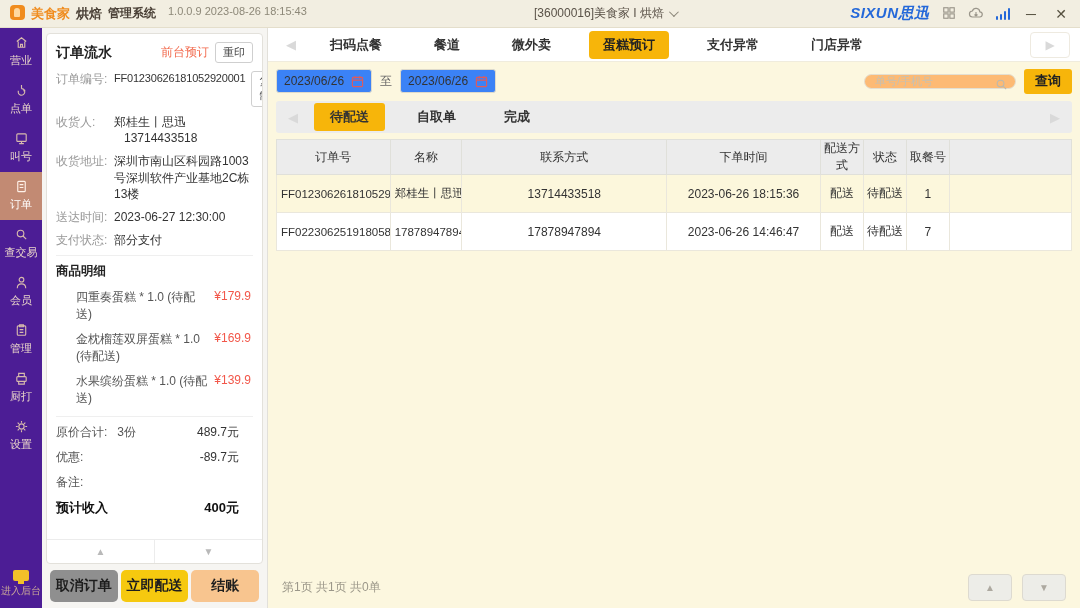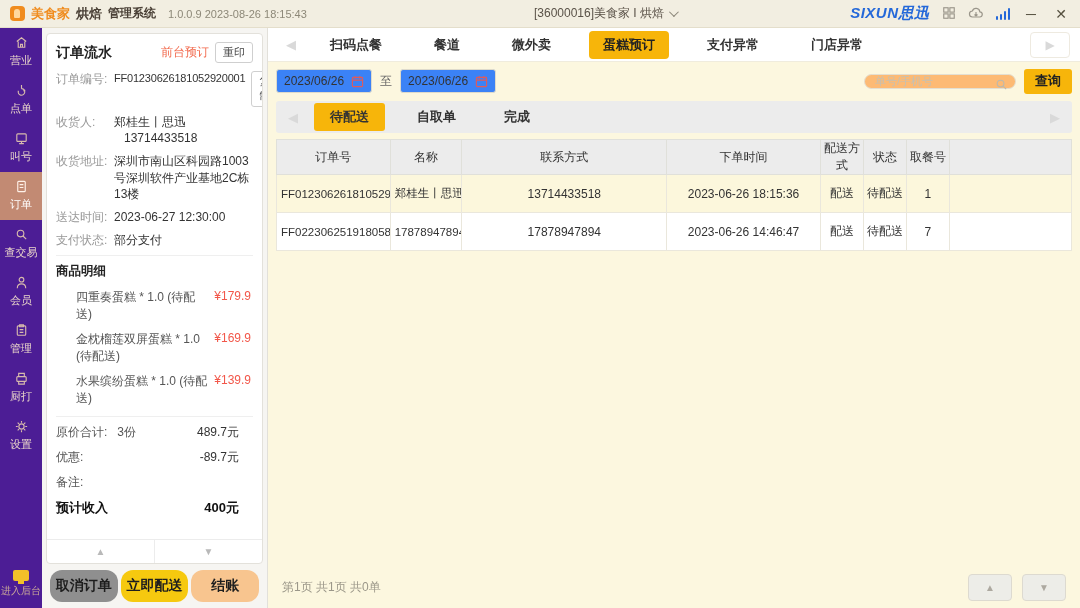--- a/index.html
+++ b/index.html
@@ -2,21 +2,21 @@
 <html><head>
 <meta charset="utf-8">
 <style>
   * { box-sizing: border-box; margin: 0; padding: 0; }
   html,body { width:1080px; height:608px; overflow:hidden; }
   body { font-family:"Liberation Sans", sans-serif; font-size:12px; color:#333; }
   .window { width:1080px; height:608px; display:flex; flex-direction:column; background:#FCF7DF; }
 
   
   .titlebar { height:28px; background:#F2EEE1; border-bottom:1px solid #E4DECB; display:flex; align-items:center; padding:0 10px; flex-shrink:0; }
-  .tb-left { display:flex; align-items:center; gap:6px; width:360px; }
+  .tb-left { display:flex; align-items:flex-start; gap:6px; width:360px; }
   .logo-box { width:15px; height:15px; border-radius:4px; background:#F08C1E; position:relative; }
   .logo-box::after { content:""; position:absolute; left:4px; top:3px; width:6px; height:9px; border-radius:3px 3px 1px 1px; background:#FFD9A0; }
   .brand-orange { color:#F08C1E; font-weight:bold; font-size:13px; }
   .app-name { color:#4A4036; font-weight:bold; font-size:13px; }
   .app-suffix { color:#4A4036; font-weight:bold; font-size:12px; }
   .version { color:#8D8878; font-size:11px; margin-left:6px; }
   .tb-center { flex:1; text-align:left; color:#5A5248; font-size:12px; display:flex; align-items:center; justify-content:center; gap:5px; }
   .tb-right { display:flex; align-items:center; gap:12px; width:230px; justify-content:flex-end; }
   .vendor { color:#2468D9; font-weight:bold; font-size:15px; font-style:italic; letter-spacing:0.5px; }
   .tb-icon { color:#9A958A; font-size:13px; line-height:1; cursor:default; }
@@ -59,21 +59,21 @@
   .s-row { display:flex; margin-bottom:8px; align-items:baseline; }
   .s-lbl { color:#555; }
   .s-qty { color:#555; margin-left:10px; }
   .s-val { margin-left:auto; padding-right:14px; color:#333; }
   .s-row.bold .s-lbl, .s-row.bold .s-val { font-weight:bold; color:#111; font-size:13px; }
   .s-row.semib .s-val { font-weight:bold; color:#111; }
   .arrow-row { border-top:1px solid #ECECEC; height:24px; display:flex; flex-shrink:0; }
   .arrow-cell { flex:1; display:flex; align-items:center; justify-content:center; color:#B9B9B9; font-size:10px; cursor:pointer; }
   .arrow-cell + .arrow-cell { border-left:1px solid #ECECEC; }
   .actions-row { height:38px; display:flex; gap:3px; padding:6px 4px 0; flex-shrink:0; }
-  .act-btn { flex:1; border:none; border-radius:12px; font-weight:bold; font-size:14px; font-family:inherit; cursor:pointer; color:#1E1E1E; }
+  .act-btn { flex:1; border:none; border-radius:5px; font-weight:bold; font-size:14px; font-family:inherit; cursor:pointer; color:#1E1E1E; }
   .act-cancel { background:#8F8F8F; }
   .act-deliver { background:#F6C90F; }
   .act-checkout { background:#F8C58F; }
 
   
   .main { flex:1; display:flex; flex-direction:column; background:#FCF7DF; min-width:0; }
   .tabbar { height:34px; background:#fff; border-bottom:1px solid #F0ECDD; display:flex; align-items:center; padding:0 10px; gap:0; flex-shrink:0; }
   .nav-chev { color:#D9D9D9; font-size:13px; padding:0 8px; cursor:pointer; }
   .tab { font-size:13px; font-weight:bold; color:#333; padding:5px 14px; margin:0 12px; cursor:pointer; border-radius:4px; white-space:nowrap; }
   .tab.active { background:#F7B50A; color:#222; }

